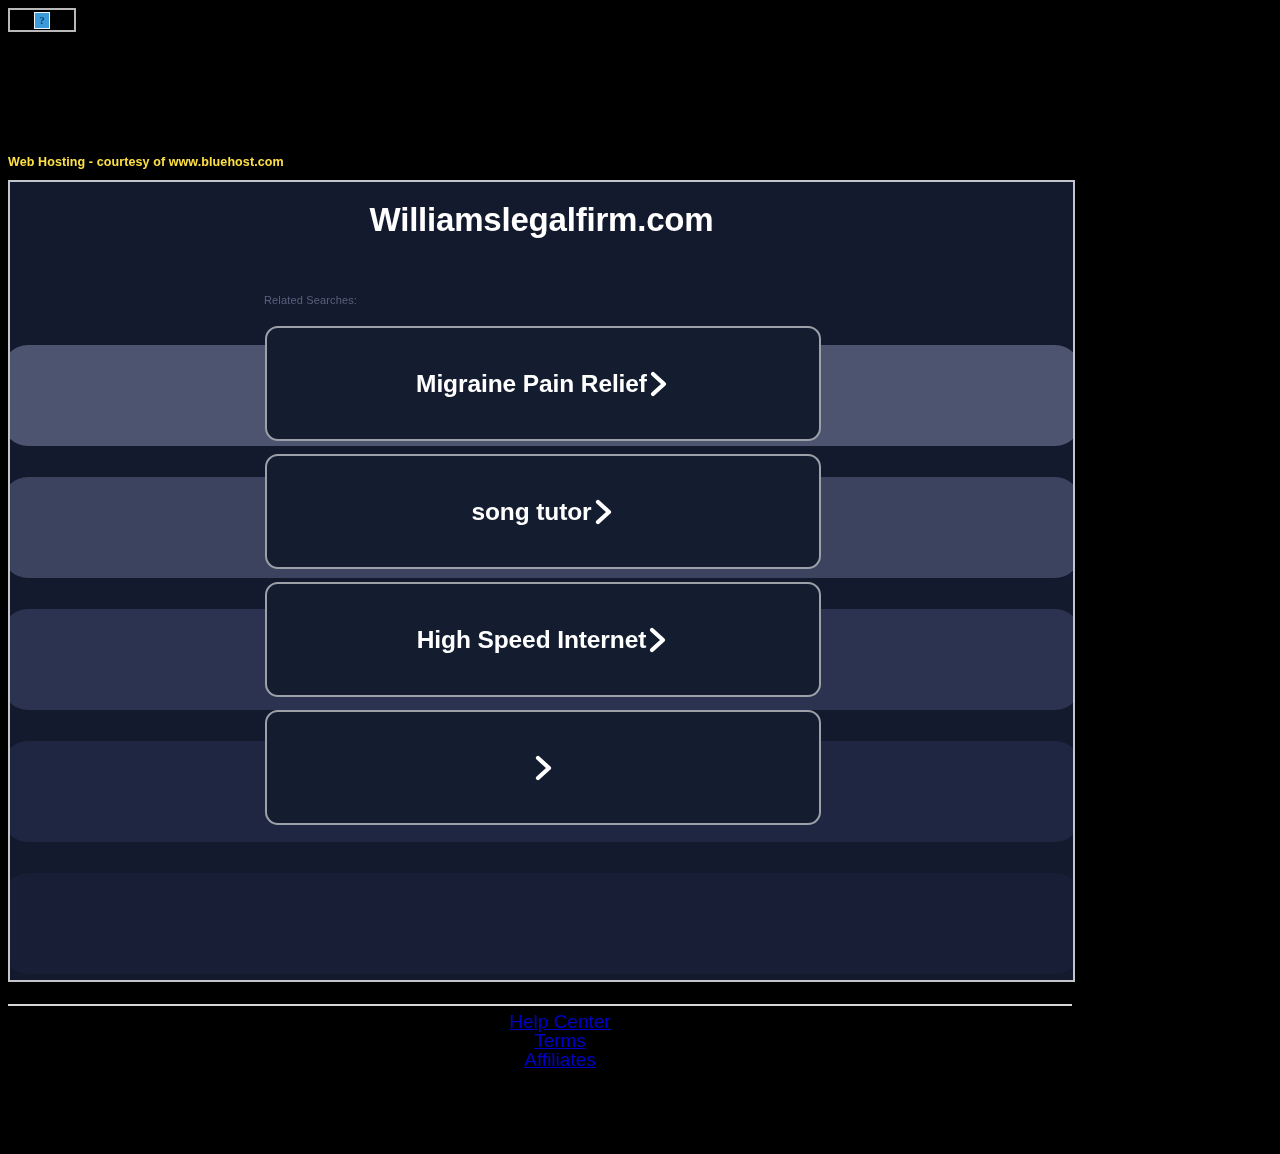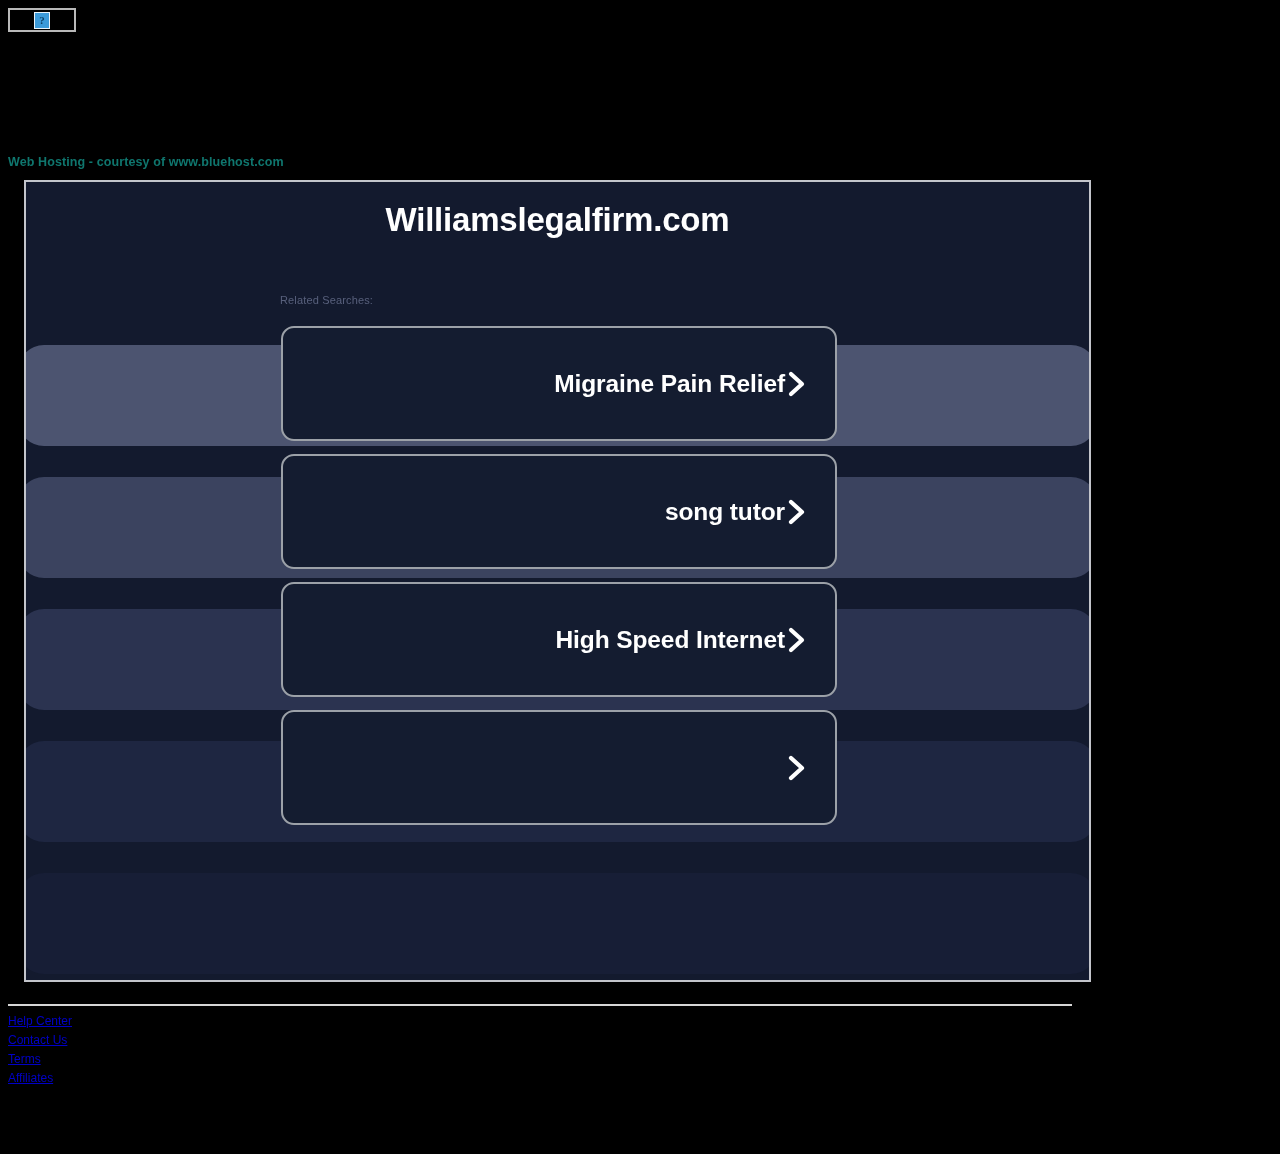--- a/index.html
+++ b/index.html
@@ -37,31 +37,31 @@
     text-align: center;
     font-weight: bold;
     font-family: "Liberation Serif", serif;
   }
 
   
   .host-caption {
     position: absolute;
     left: 8px;
     top: 155px;
-    color: #0f766e;
+    color: #fde047;
     font-size: 12.5px;
     font-weight: bold;
     letter-spacing: 0.1px;
     white-space: nowrap;
   }
 
   
   .park-container {
     position: absolute;
-    left: 24px;
+    left: 8px;
     top: 180px;
     width: 1063px;
     height: 798px;
     border: 2px solid #c3c5cb;
     background: #131a2e;
     overflow: hidden;
     box-sizing: content-box;
   }
 
   
@@ -122,21 +122,21 @@
   }
   .search-card {
     position: relative;
     height: 115px;
     margin-bottom: 13px;
     border: 2px solid #9ca1a8;
     border-radius: 13px;
     background: #141c30;
     display: flex;
     align-items: center;
-    justify-content: flex-end;
+    justify-content: center;
     padding: 0 26px 0 27px;
     box-sizing: border-box;
     cursor: pointer;
   }
   .search-card-label {
     color: #ffffff;
     font-size: 24.5px;
     font-weight: bold;
     letter-spacing: -0.1px;
   }
@@ -155,22 +155,23 @@
     width: 1064px;
     height: 0;
     border: 0;
     border-top: 2px solid #d6d6d6;
   }
   .footer-links {
     position: absolute;
     left: 8px;
     top: 1012px;
     width: 1104px;
+    text-align: center;
     line-height: 19px;
-    font-size: 12px;
+    font-size: 19px;
   }
   .footer-links a {
     color: #0000c8;
     text-decoration: underline;
     display: block;
   }
 </style>
 </head>
 <body>
 
@@ -234,16 +235,15 @@
       </div>
 
     </div>
   </div>
 </div>
 
 <hr class="footer-rule">
 
 <div class="footer-links">
   <a href="#">Help Center</a>
-  <a href="#">Contact Us</a>
   <a href="#">Terms</a>
   <a href="#">Affiliates</a>
 </div>
 
 </body></html>

